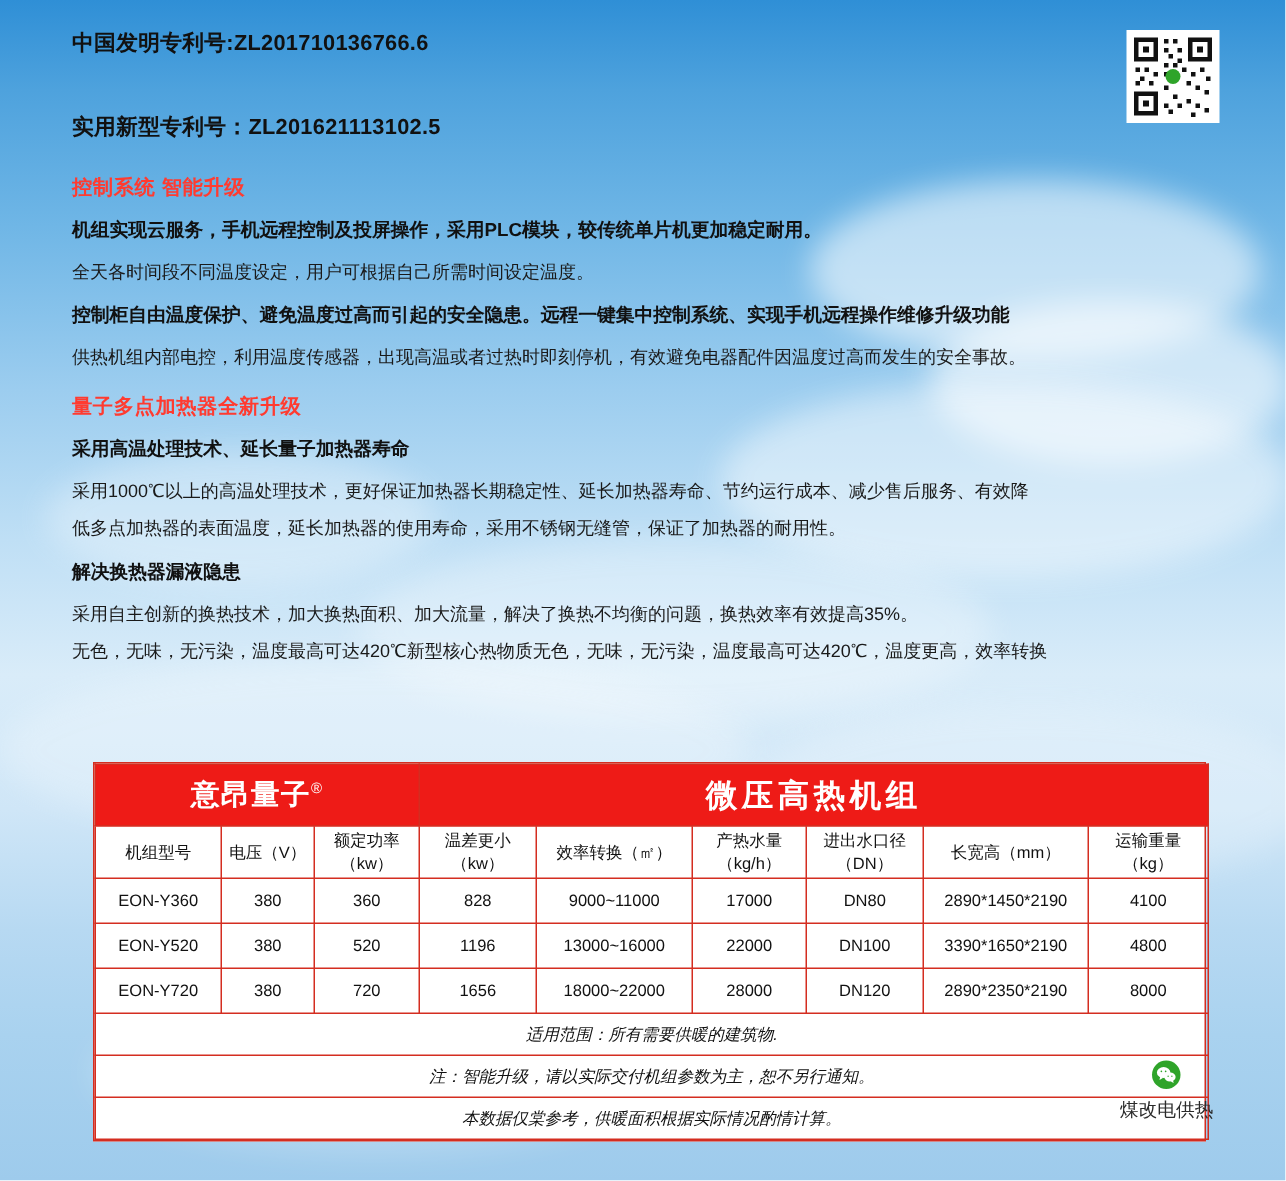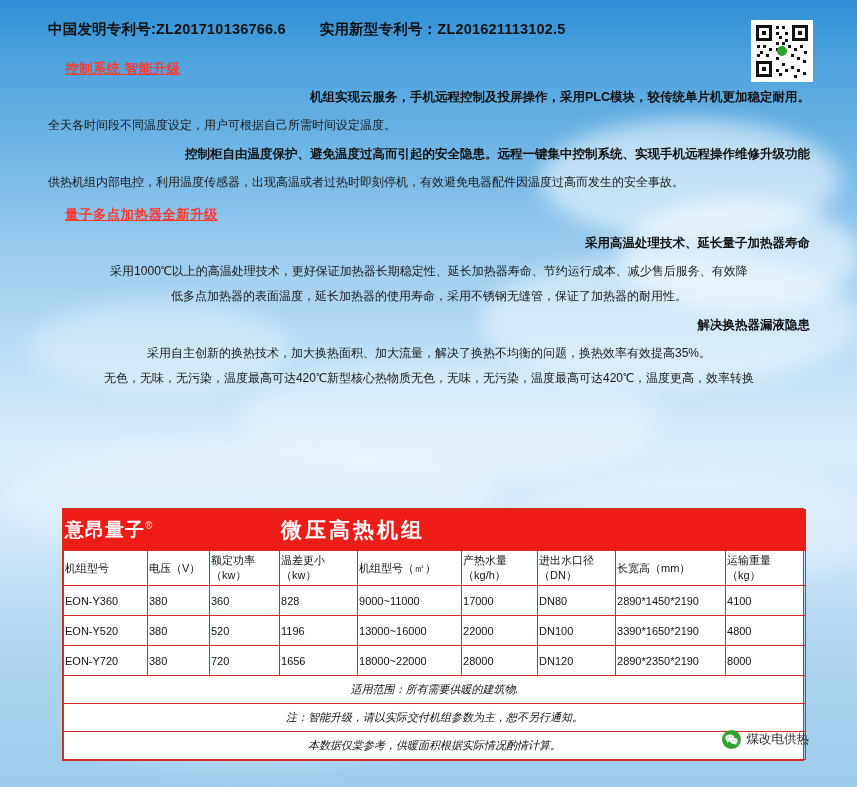--- a/index.html
+++ b/index.html
@@ -52,20 +52,21 @@
     top: 18px;
     width: 762px;
   }
 
   
   .patent-row {
     display: flex;
     align-items: flex-start;
     gap: 34px;
     margin-bottom: 20px;
+    flex-direction: column;
   }
   .patent-text {
     font-size: 14.5px;
     font-weight: bold;
     color: #111111;
     line-height: 22px;
     letter-spacing: .2px;
     white-space: nowrap;
   }
   .qr {
@@ -78,57 +79,56 @@
     padding: 3px;
     box-sizing: border-box;
   }
   .qr svg { display: block; }
 
   
   .sec-title {
     color: #ff3b30;
     font-size: 13.5px;
     font-weight: bold;
-    margin: 14px 0 9px 17px;
+    margin: 14px 0 9px 0;
     letter-spacing: .4px;
-    text-decoration: underline;
   }
   .sub-bold {
     color: #111111;
     font-size: 12.5px;
     font-weight: bold;
     margin: 10px 0 9px 0;
     line-height: 19px;
-    text-align: right;
   }
   .para {
     color: #1a1a1a;
     font-size: 12px;
     margin: 9px 0 9px 0;
     line-height: 19px;
   }
-  .para.tight { margin: 6px 0 6px 0; text-align: center; }
+  .para.tight { margin: 6px 0 6px 0; }
 
   
   .table-wrap {
     position: absolute;
     left: 62px;
     top: 508px;
     width: 742px;
     background: #ffffff;
     border: 1px solid #d42d20;
     box-sizing: border-box;
   }
   table.spec {
     border-collapse: collapse;
     width: 100%;
     table-layout: fixed;
   }
   table.spec td, table.spec th {
     border: 1px solid #d42d20;
+    text-align: center;
     vertical-align: middle;
     font-size: 11px;
     color: #111111;
     padding: 2px 1px;
   }
   .title-bar td {
     background: #ee1b17;
     border: 1px solid #ee1b17;
     height: 36px;
     padding: 0;
@@ -161,20 +161,21 @@
   }
 
   
   .footer-badge {
     position: absolute;
     right: 48px;
     bottom: 38px;
     display: flex;
     align-items: center;
     gap: 6px;
+    flex-direction: column;
   }
   .wechat-icon {
     width: 19px;
     height: 19px;
     border-radius: 50%;
     background: #2fa42a;
     display: flex;
     align-items: center;
     justify-content: center;
   }
@@ -305,21 +306,21 @@
           </td>
           <td>
             <div>额定功率</div>
             <div class="unit">（kw）</div>
           </td>
           <td>
             <div>温差更小</div>
             <div class="unit">（kw）</div>
           </td>
           <td>
-            <div>机组型号（㎡）</div>
+            <div>效率转换（㎡）</div>
           </td>
           <td>
             <div>产热水量</div>
             <div class="unit">（kg/h）</div>
           </td>
           <td>
             <div>进出水口径</div>
             <div class="unit">（DN）</div>
           </td>
           <td>

